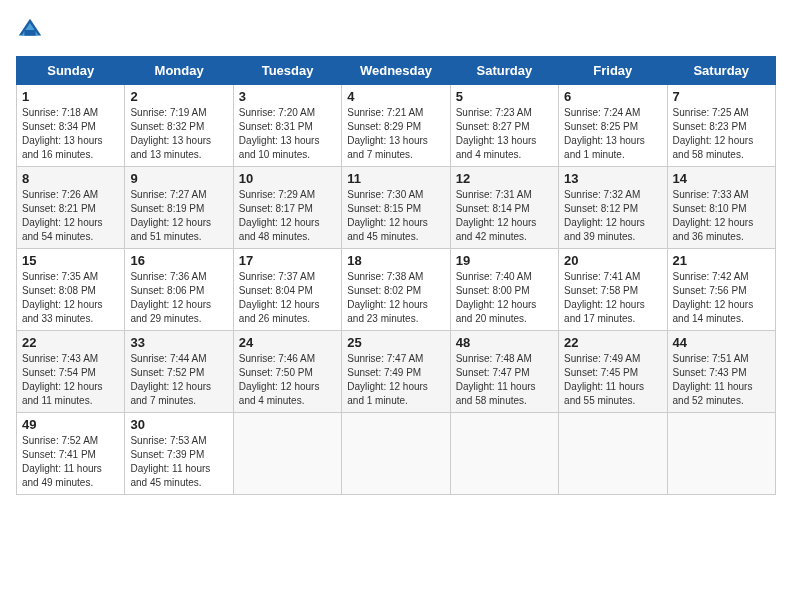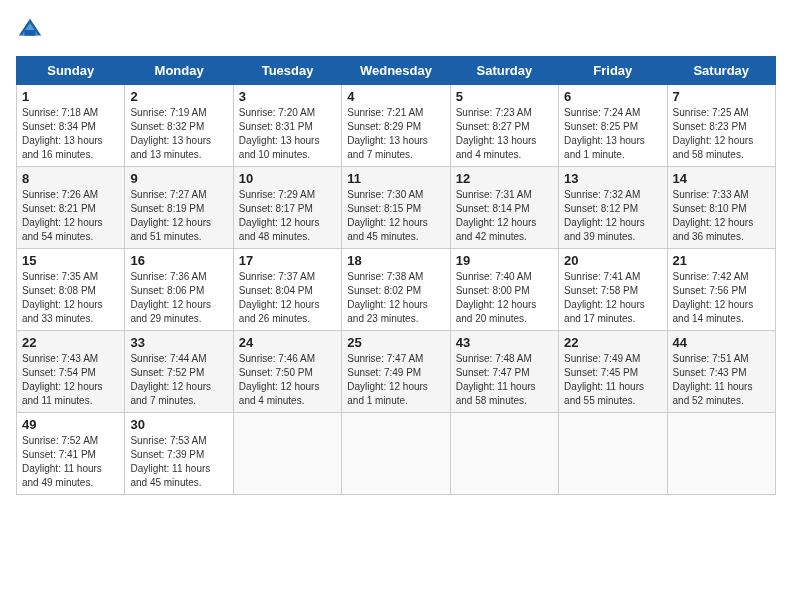--- a/index.html
+++ b/index.html
@@ -220,21 +220,21 @@
         </td>
         <td>
           <span class="day-num">24</span>
           <div class="day-info">Sunrise: 7:46 AM<br>Sunset: 7:50 PM<br>Daylight: 12 hours<br>and 4 minutes.</div>
         </td>
         <td>
           <span class="day-num">25</span>
           <div class="day-info">Sunrise: 7:47 AM<br>Sunset: 7:49 PM<br>Daylight: 12 hours<br>and 1 minute.</div>
         </td>
         <td>
-          <span class="day-num">43</span>
+          <span class="day-num">48</span>
           <div class="day-info">Sunrise: 7:48 AM<br>Sunset: 7:47 PM<br>Daylight: 11 hours<br>and 58 minutes.</div>
         </td>
         <td>
           <span class="day-num">22</span>
           <div class="day-info">Sunrise: 7:49 AM<br>Sunset: 7:45 PM<br>Daylight: 11 hours<br>and 55 minutes.</div>
         </td>
         <td>
           <span class="day-num">44</span>
           <div class="day-info">Sunrise: 7:51 AM<br>Sunset: 7:43 PM<br>Daylight: 11 hours<br>and 52 minutes.</div>
         </td>

